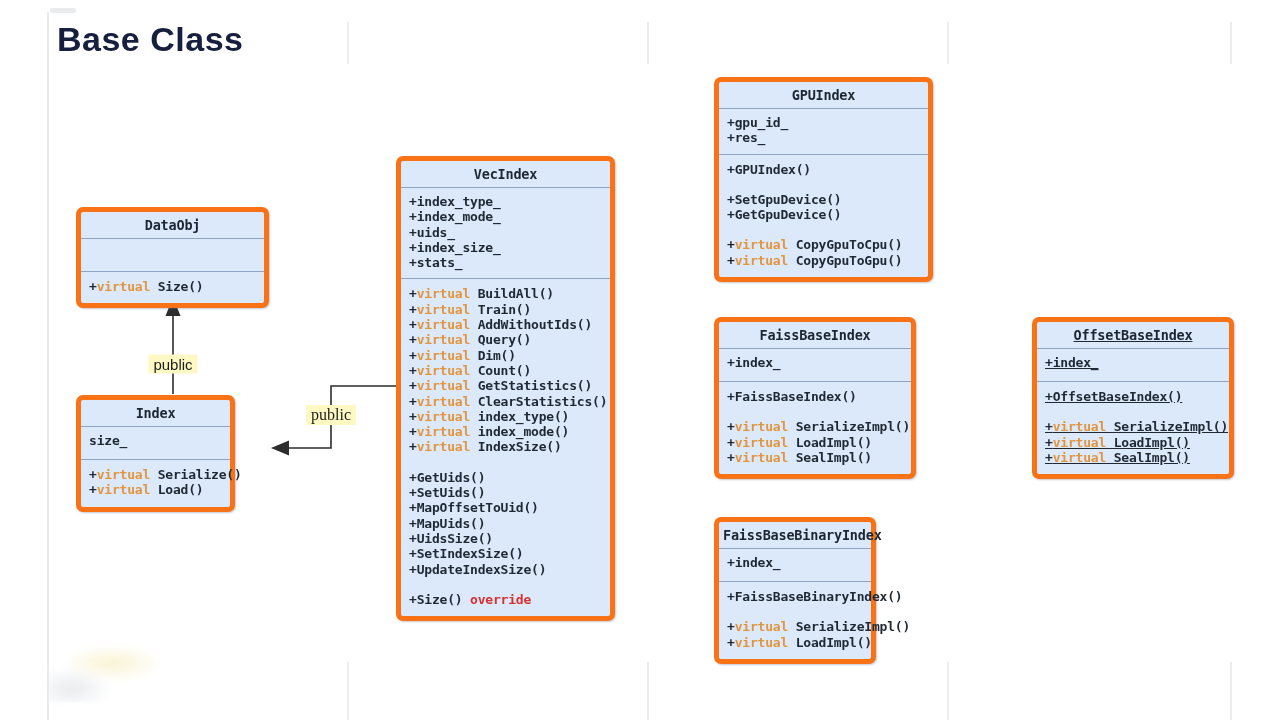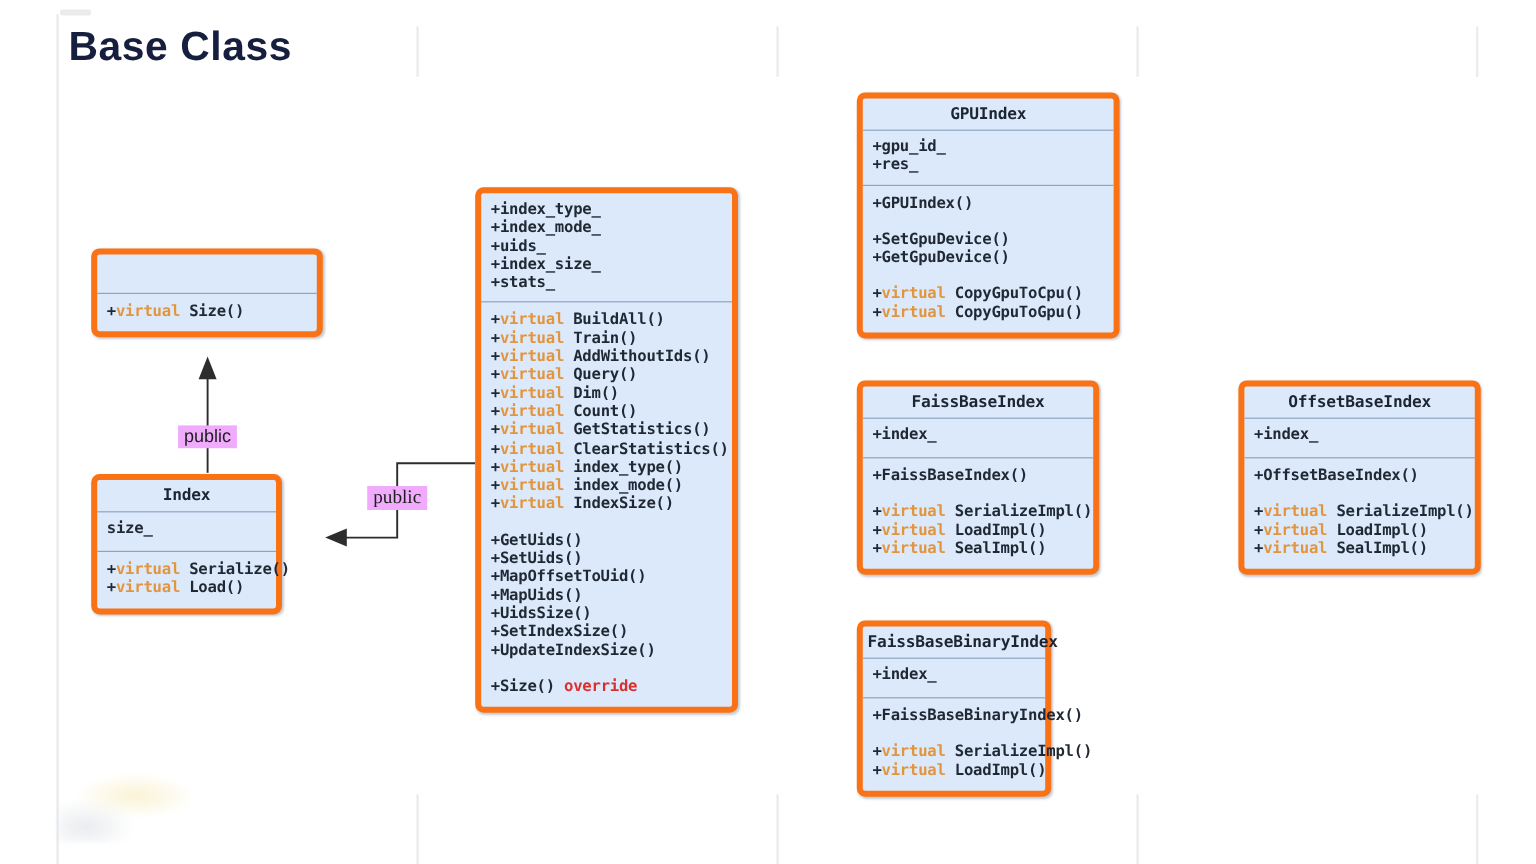--- a/index.html
+++ b/index.html
@@ -26,21 +26,21 @@
   .uml-title{text-align:center;padding:5px 4px 4px;border-bottom:1px solid #8fa3c2;
              font-size:13.5px;color:#1c2531;line-height:17px;}
   .uml-attrs{padding:6px 8px 8px;border-bottom:1px solid #8fa3c2;min-height:18px;}
   .uml-methods{padding:7px 8px 9px;}
   .m-group + .m-group{margin-top:15px;}
   .line{line-height:15.3px;white-space:pre;}
   .kw{color:#e2953f;}
   .ovr{color:#d9302e;}
   
   #connector-svg{position:absolute;left:0;top:0;pointer-events:none;}
-  .edge-label{position:absolute;transform:translate(-50%,-50%);background:#f0abfc;
+  .edge-label{position:absolute;transform:translate(-50%,-50%);background:#fef9c3;
               padding:1px 5px;color:#1d1d1d;}
   .edge-label.sans{font-family:"Liberation Sans",sans-serif;font-size:15px;}
   .edge-label.serif{font-family:"Liberation Serif",serif;font-size:16px;}
 </style>
 </head>
 <body>
 
 <div id="canvas">
 
   <div id="grid">
@@ -65,40 +65,42 @@
     <polygon points="173,297 165.5,316 180.5,316" fill="#2d2d2d"></polygon>
     <polyline points="396,386 331,386 331,448 277,448" fill="none" stroke="#2d2d2d" stroke-width="1.6"></polyline>
     <polygon points="271,448 289,440.5 289,455.5" fill="#2d2d2d"></polygon>
   </svg>
 
   <div class="edge-label sans" style="left:173px;top:364px;">public</div>
   <div class="edge-label serif" style="left:331px;top:415px;">public</div>
 
   <div id="diagram">
       <div class="uml-box" style="left: 76px; top: 207px; width: 193px;">
+        <div class="uml-title">DataObj</div>
         <div class="uml-attrs"></div>
         <div class="uml-methods">
           <div class="m-group">
             <div class="line">+<span class="kw">virtual</span> Size()</div>
           </div>
         </div>
       </div>
       <div class="uml-box" style="left: 76px; top: 395px; width: 159px;">
         <div class="uml-title">Index</div>
         <div class="uml-attrs">
           <div class="line">size_</div>
         </div>
         <div class="uml-methods">
           <div class="m-group">
             <div class="line">+<span class="kw">virtual</span> Serialize()</div>
             <div class="line">+<span class="kw">virtual</span> Load()</div>
           </div>
         </div>
       </div>
       <div class="uml-box" style="left: 396px; top: 156px; width: 219px;">
+        <div class="uml-title">VecIndex</div>
         <div class="uml-attrs">
           <div class="line">+index_type_</div>
           <div class="line">+index_mode_</div>
           <div class="line">+uids_</div>
           <div class="line">+index_size_</div>
           <div class="line">+stats_</div>
         </div>
         <div class="uml-methods">
           <div class="m-group">
             <div class="line">+<span class="kw">virtual</span> BuildAll()</div>
@@ -156,21 +158,21 @@
           <div class="m-group">
             <div class="line">+FaissBaseIndex()</div>
           </div>
           <div class="m-group">
             <div class="line">+<span class="kw">virtual</span> SerializeImpl()</div>
             <div class="line">+<span class="kw">virtual</span> LoadImpl()</div>
             <div class="line">+<span class="kw">virtual</span> SealImpl()</div>
           </div>
         </div>
       </div>
-      <div class="uml-box" style="left: 1032px; top: 317px; width: 202px;">
+      <div class="uml-box" style="left: 1032px; top: 317px; width: 202px; text-decoration: underline;">
         <div class="uml-title">OffsetBaseIndex</div>
         <div class="uml-attrs">
           <div class="line">+index_</div>
         </div>
         <div class="uml-methods">
           <div class="m-group">
             <div class="line">+OffsetBaseIndex()</div>
           </div>
           <div class="m-group">
             <div class="line">+<span class="kw">virtual</span> SerializeImpl()</div>

